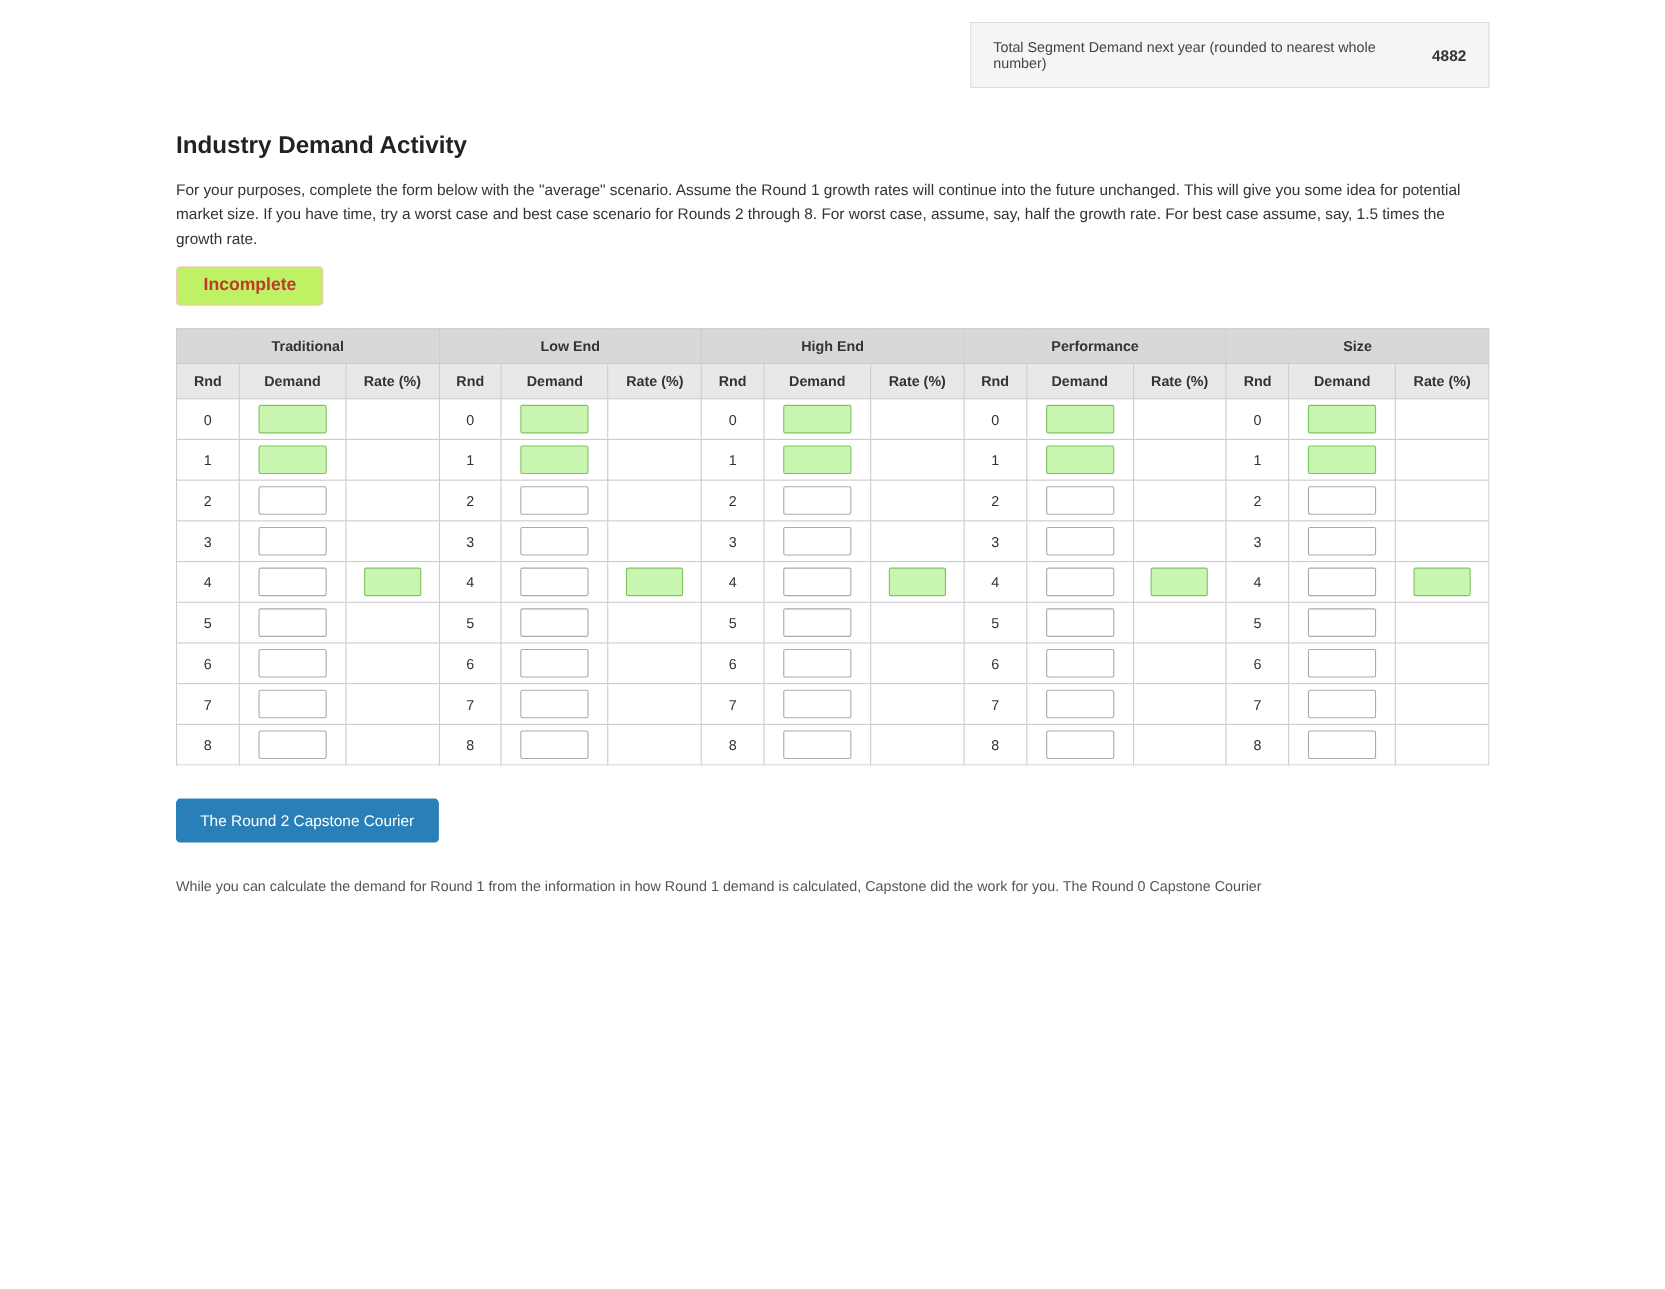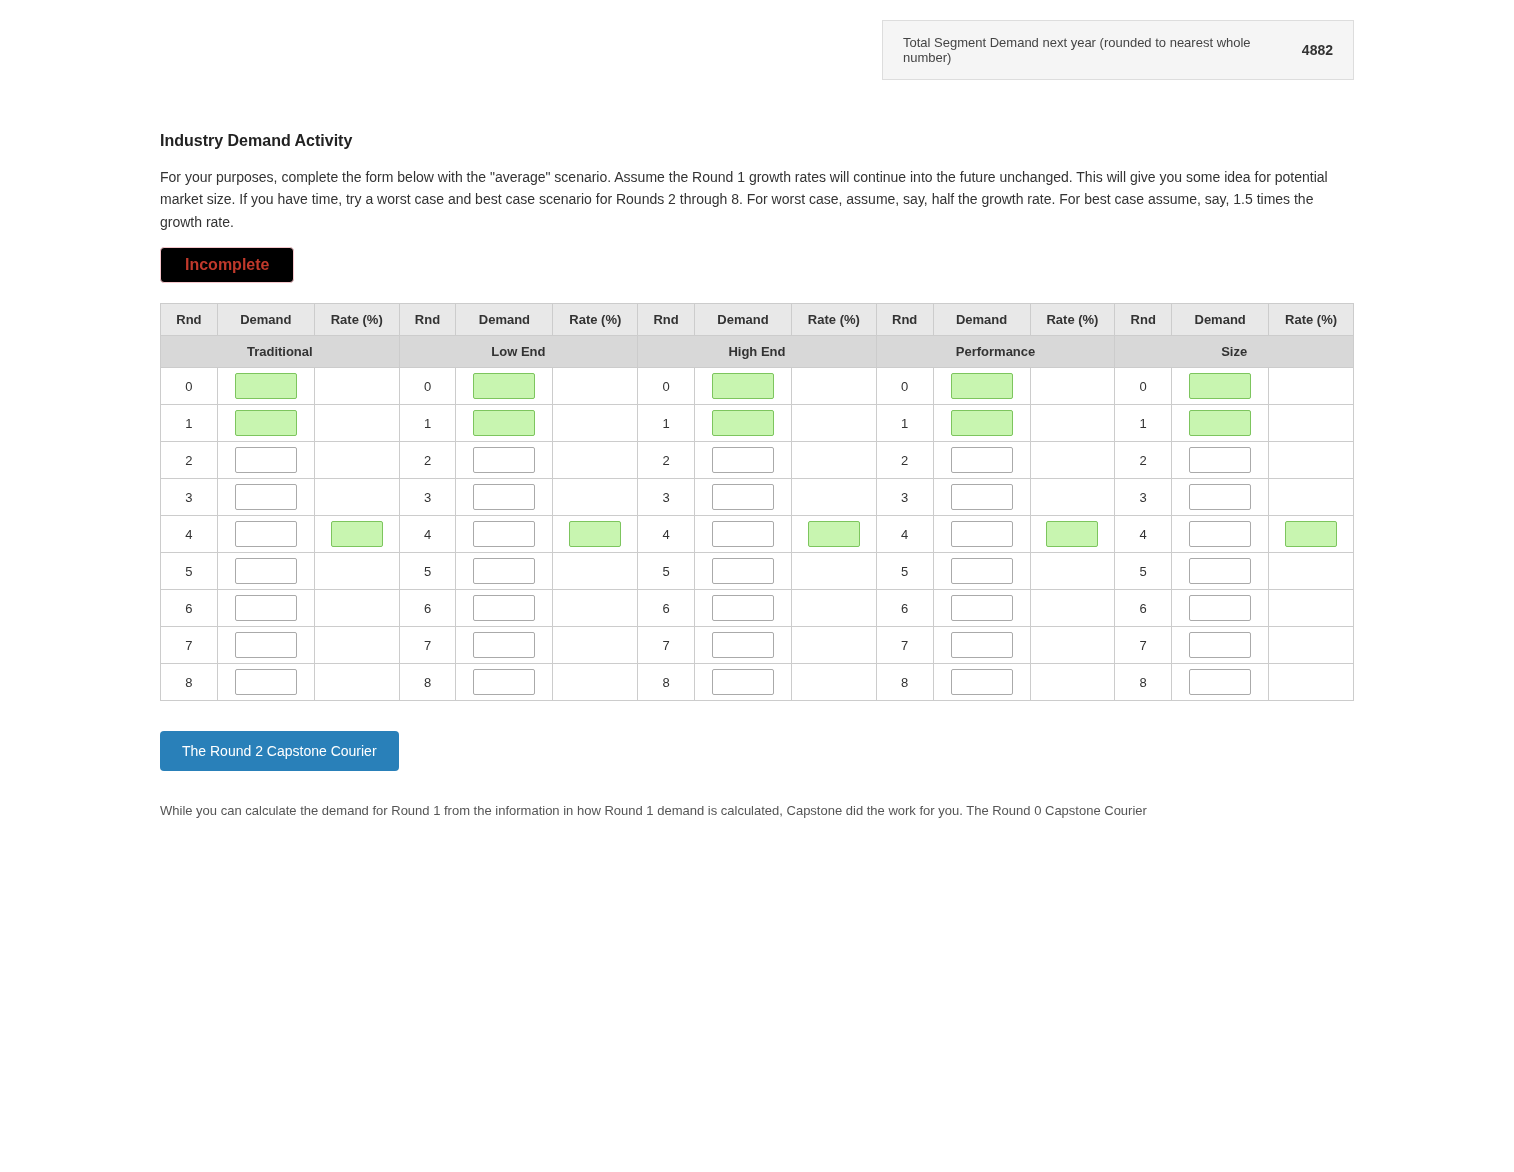--- a/index.html
+++ b/index.html
@@ -44,35 +44,35 @@
       flex: 1;
     }
     .segment-demand-value {
       font-size: 14px;
       font-weight: bold;
       color: #333;
       margin-left: 20px;
     }
     .clearfix::after { content: ''; display: table; clear: both; }
     .section-title {
-      font-size: 16px;
+      font-size: 22px;
       font-weight: bold;
       color: #222;
       margin-bottom: 16px;
-      margin-top: 22px;
+      margin-top: 9px;
     }
     .description {
       font-size: 14px;
       line-height: 1.6;
       color: #333;
       margin-bottom: 14px;
     }
     .incomplete-badge {
       display: inline-block;
-      background: #000000;
+      background: #bef264;
       color: #c0392b;
       border: 1px solid #f5c6cb;
       padding: 8px 24px;
       font-size: 16px;
       font-weight: 600;
       border-radius: 4px;
       margin-bottom: 20px;
     }
     .demand-table-wrapper {
       overflow-x: auto;
@@ -170,48 +170,48 @@
   <p class="description">For your purposes, complete the form below with the "average" scenario. Assume the Round 1 growth rates will continue into the future unchanged. This will give you some idea for potential market size. If you have time, try a worst case and best case scenario for Rounds 2 through 8. For worst case, assume, say, half the growth rate. For best case assume, say, 1.5 times the growth rate.</p>
 
   
   <div class="incomplete-badge">Incomplete</div>
 
   
   <div class="demand-table-wrapper">
     <table class="demand-table">
       <thead>
         <tr>
-
-          <th class="col-rnd">Rnd</th>
-          <th class="col-demand">Demand</th>
-          <th class="col-rate">Rate (%)</th>
-
-          <th class="col-rnd">Rnd</th>
-          <th class="col-demand">Demand</th>
-          <th class="col-rate">Rate (%)</th>
-
-          <th class="col-rnd">Rnd</th>
-          <th class="col-demand">Demand</th>
-          <th class="col-rate">Rate (%)</th>
-
-          <th class="col-rnd">Rnd</th>
-          <th class="col-demand">Demand</th>
-          <th class="col-rate">Rate (%)</th>
-
-          <th class="col-rnd">Rnd</th>
-          <th class="col-demand">Demand</th>
-          <th class="col-rate">Rate (%)</th>
-        </tr>
-        <tr>
           <th colspan="3" class="segment-header">Traditional</th>
           <th colspan="3" class="segment-header">Low End</th>
           <th colspan="3" class="segment-header">High End</th>
           <th colspan="3" class="segment-header">Performance</th>
           <th colspan="3" class="segment-header">Size</th>
         </tr>
+        <tr>
+
+          <th class="col-rnd">Rnd</th>
+          <th class="col-demand">Demand</th>
+          <th class="col-rate">Rate (%)</th>
+
+          <th class="col-rnd">Rnd</th>
+          <th class="col-demand">Demand</th>
+          <th class="col-rate">Rate (%)</th>
+
+          <th class="col-rnd">Rnd</th>
+          <th class="col-demand">Demand</th>
+          <th class="col-rate">Rate (%)</th>
+
+          <th class="col-rnd">Rnd</th>
+          <th class="col-demand">Demand</th>
+          <th class="col-rate">Rate (%)</th>
+
+          <th class="col-rnd">Rnd</th>
+          <th class="col-demand">Demand</th>
+          <th class="col-rate">Rate (%)</th>
+        </tr>
       </thead>
       <tbody id="demand-tbody">
 
       <tr>
             <td>0</td>
             <td><input type="text" class="demand-input" style=""></td>
             <td></td>
             <td>0</td>
             <td><input type="text" class="demand-input" style=""></td>
             <td></td>

